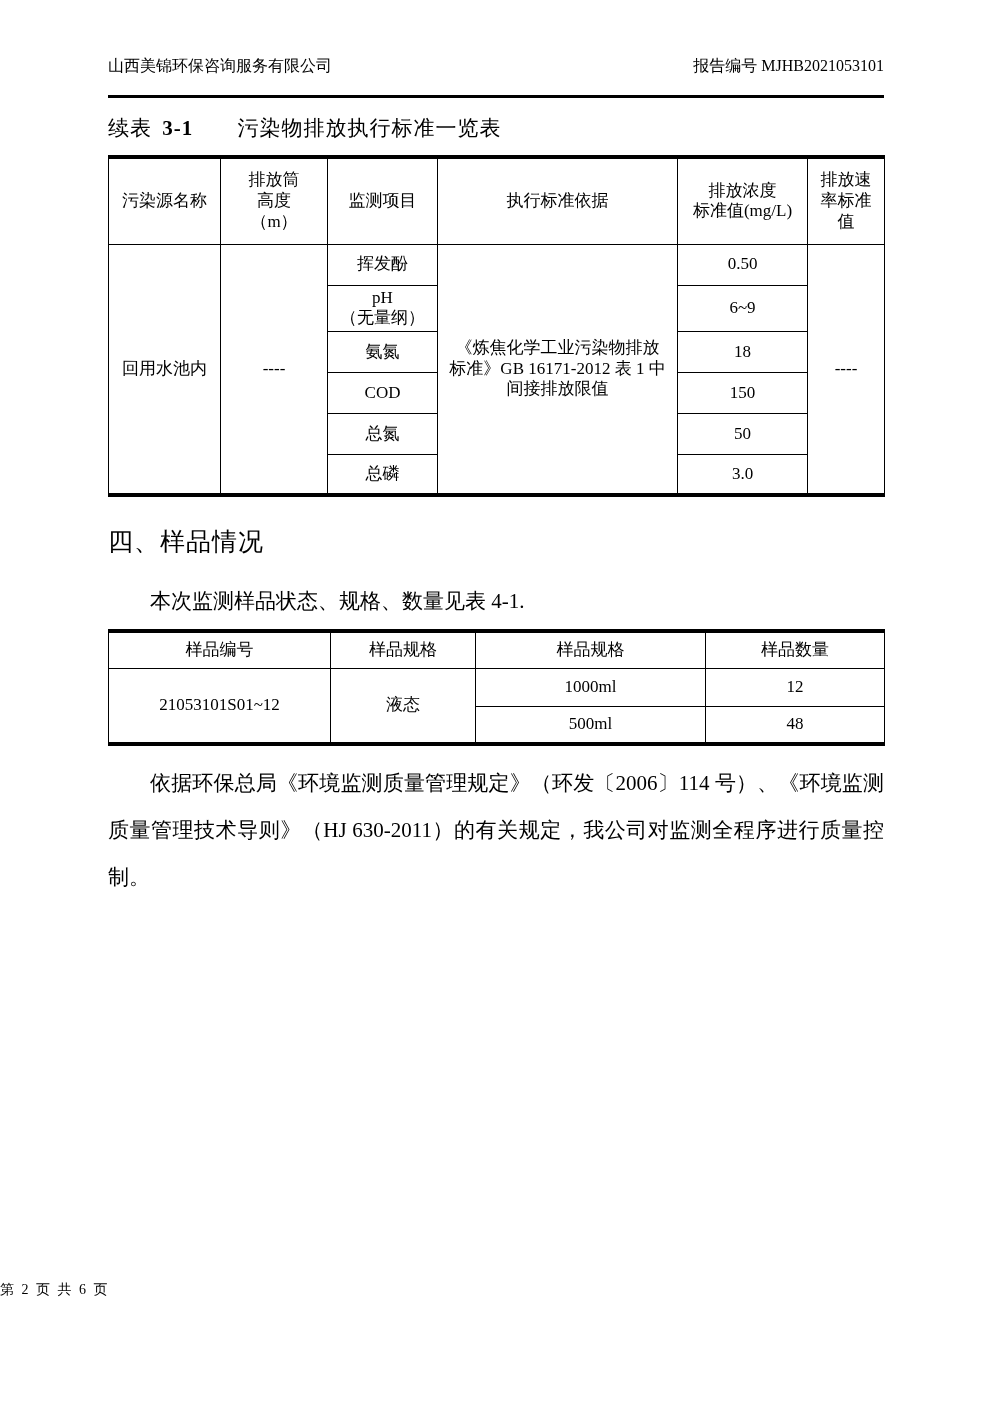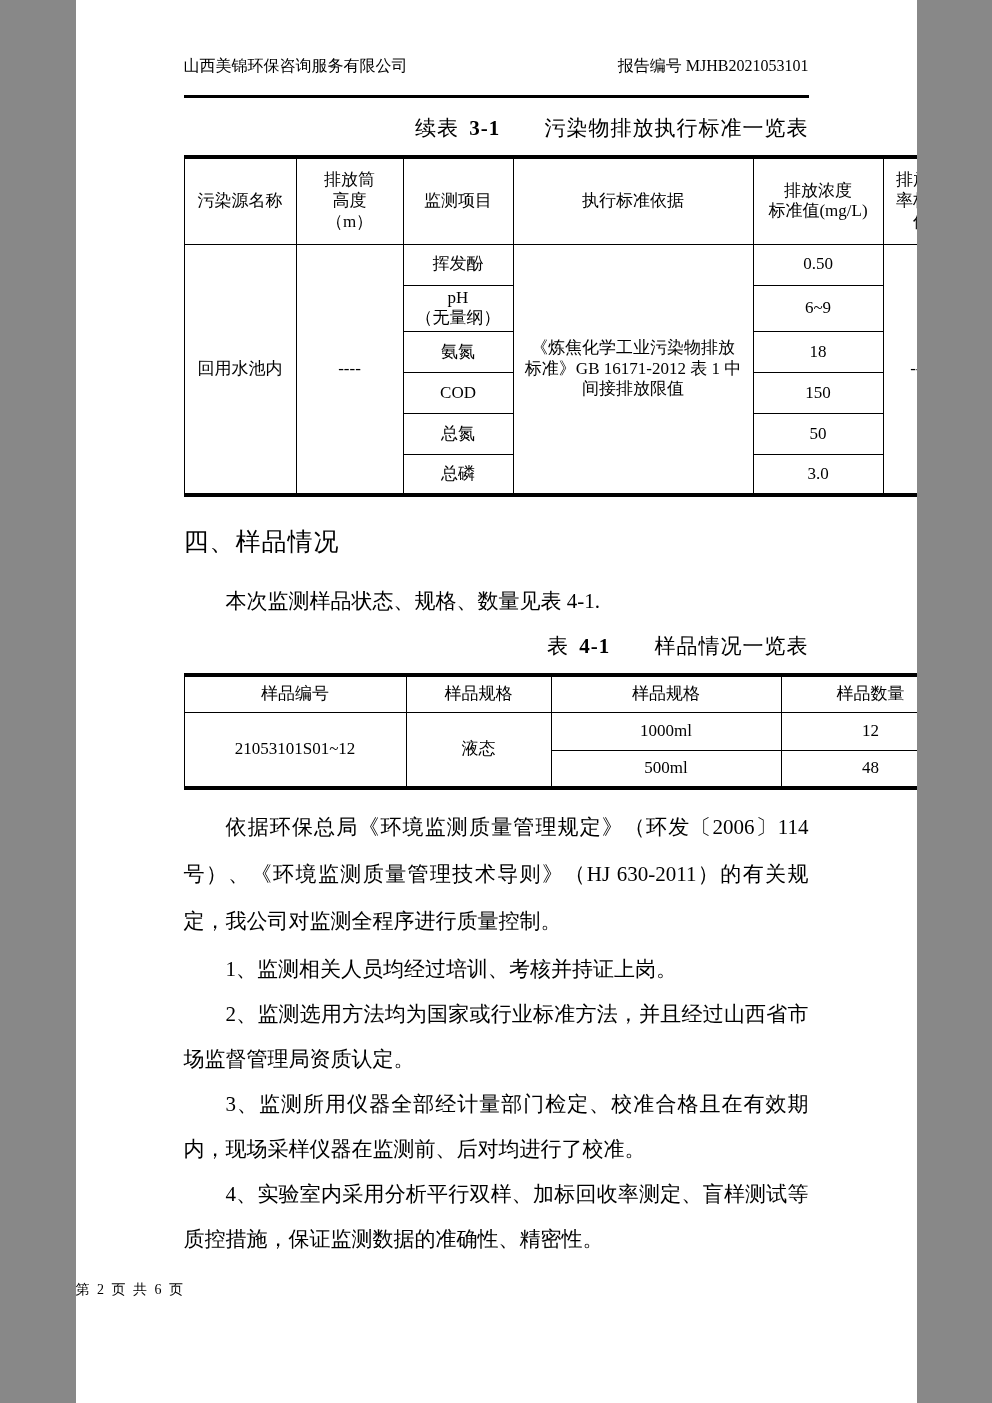--- a/index.html
+++ b/index.html
@@ -1,39 +1,39 @@
 <!DOCTYPE html>
 <html><head>
 <meta charset="utf-8">
 <style>
   * { margin: 0; padding: 0; box-sizing: border-box; }
   html, body { background: #888; }
   .page {
     position: relative;
-    width: 841px;
+    width: 992px;
     height: 1403px;
     margin: 0 auto;
     background: #ffffff;
     color: #000000;
     font-family: "Liberation Serif", "DejaVu Serif", serif;
     padding: 56px 108px 0 108px;
     overflow: hidden;
   }
   
   .doc-header {
     display: flex;
     justify-content: space-between;
     align-items: baseline;
     font-size: 16px;
     padding-bottom: 18px;
     border-bottom: 3px solid #000;
   }
   
   .tbl-title {
-    text-align: right;
+    text-align: left;
     font-size: 21px;
     margin-top: 16px;
     letter-spacing: 1px;
   }
   .tbl-title .num { font-weight: bold; margin-left: 4px; margin-right: 38px; font-family: "Liberation Serif", serif; }
   
   table {
     width: 100%;
     border-collapse: collapse;
     table-layout: fixed;
@@ -156,25 +156,20 @@
     <tr class="r">
       <td>总磷</td>
       <td>3.0</td>
     </tr>
   </tbody>
     </table>
 
   <div class="sec-heading">四、样品情况</div>
   <p class="para">本次监测样品状态、规格、数量见表 4-1.</p>
 
-  <div class="tbl-title">
-    <span>表</span>
-    <span class="num">4-1</span>
-    <span>样品情况一览表</span>
-  </div>
 
   <table class="t41">
     <colgroup>
       <col style="width:222px">
         <col style="width:145px">
         <col style="width:230px">
         <col style="width:179px">
     </colgroup>
     <tbody>
         <tr class="hdr">
@@ -191,22 +186,16 @@
     </tr>
     <tr class="r">
       <td>500ml</td>
       <td>48</td>
     </tr>
   </tbody>
     </table>
 
   <p class="para multi">依据环保总局《环境监测质量管理规定》（环发〔2006〕114 号）、《环境监测质量管理技术导则》（HJ 630-2011）的有关规定，我公司对监测全程序进行质量控制。</p>
 
-  <div class="qa-list">
-    <p class="qa-item">1、监测相关人员均经过培训、考核并持证上岗。</p>
-    <p class="qa-item">2、监测选用方法均为国家或行业标准方法，并且经过山西省市场监督管理局资质认定。</p>
-    <p class="qa-item">3、监测所用仪器全部经计量部门检定、校准合格且在有效期内，现场采样仪器在监测前、后对均进行了校准。</p>
-    <p class="qa-item">4、实验室内采用分析平行双样、加标回收率测定、盲样测试等质控措施，保证监测数据的准确性、精密性。</p>
-  </div>
 
   <div class="doc-footer">第 2 页 共 6 页</div>
 
 </div>
 
 </body></html>

